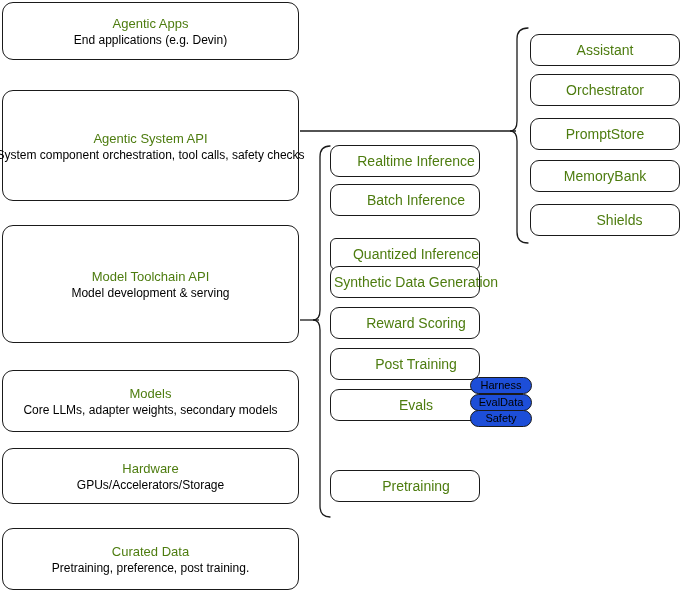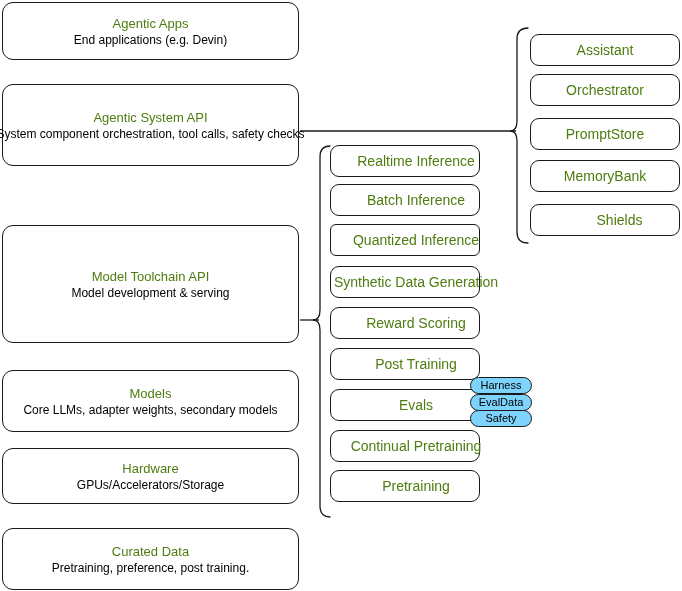--- a/index.html
+++ b/index.html
@@ -67,21 +67,21 @@
     font-size: 14px;
     line-height: 16px;
   }
   .mid-col { left: 330px; width: 150px; height: 32px; padding-left: 28px; }
   .right-col { left: 530px; width: 150px; height: 32px; }
 
   
   .pill {
     position: absolute;
     box-sizing: border-box;
-    background: #7dd3fc;
+    background: #1d4ed8;
     border: 1.3px solid #1a1a1a;
     border-radius: 999px;
     display: flex;
     align-items: center;
     justify-content: center;
     font-size: 11px;
     line-height: 13px;
     white-space: nowrap;
     height: 17px;
     width: 62px;
@@ -128,21 +128,21 @@
              Q 320 320 320 330
              L 320 506
              Q 320 517 330 517" fill="none" stroke="#1a1a1a" stroke-width="1.3" stroke-linecap="round"></path>
   </svg>
 
   <div class="node layer" style="top:2px; height:58px;">
     <div class="title">Agentic Apps</div>
     <div class="subtitle">End applications (e.g. Devin)</div>
   </div>
 
-  <div class="node layer" style="top:84px; height:82px;">
+  <div class="node layer" style="top:90px; height:111px;">
     <div class="title">Agentic System API</div>
     <div class="subtitle">System component orchestration, tool calls, safety checks</div>
   </div>
 
   <div class="node layer" style="top:225px; height:118px;">
     <div class="title">Model Toolchain API</div>
     <div class="subtitle">Model development &amp; serving</div>
   </div>
 
   <div class="node layer" style="top:370px; height:62px;">
@@ -159,38 +159,35 @@
     <div class="title">Curated Data</div>
     <div class="subtitle">Pretraining, preference, post training.</div>
   </div>
 
   <div class="node cap mid-col" style="top:145px;">
     <div class="title">Realtime Inference</div>
   </div>
   <div class="node cap mid-col" style="top:184px;">
     <div class="title">Batch Inference</div>
   </div>
-  <div class="node cap mid-col" style="top:224px;border-radius:6px;">
+  <div class="node cap mid-col" style="top:238px;border-radius:6px;">
     <div class="title">Quantized Inference</div>
   </div>
   <div class="node cap mid-col" style="top:266px;">
     <div class="title">Synthetic Data Generation</div>
   </div>
   <div class="node cap mid-col" style="top:307px;">
     <div class="title">Reward Scoring</div>
   </div>
   <div class="node cap mid-col" style="top:348px;">
     <div class="title">Post Training</div>
   </div>
   <div class="node cap mid-col" style="top:389px;">
     <div class="title">Evals</div>
   </div>
-  <div class="node cap mid-col" style="top:430px;">
-    <div class="title">Continual Pretraining</div>
-  </div>
   <div class="node cap mid-col" style="top:470px;">
     <div class="title">Pretraining</div>
   </div>
 
   <div class="pill" style="top:377px;">
     <span>Harness</span>
   </div>
   <div class="pill" style="top:394px;">
     <span>EvalData</span>
   </div>

